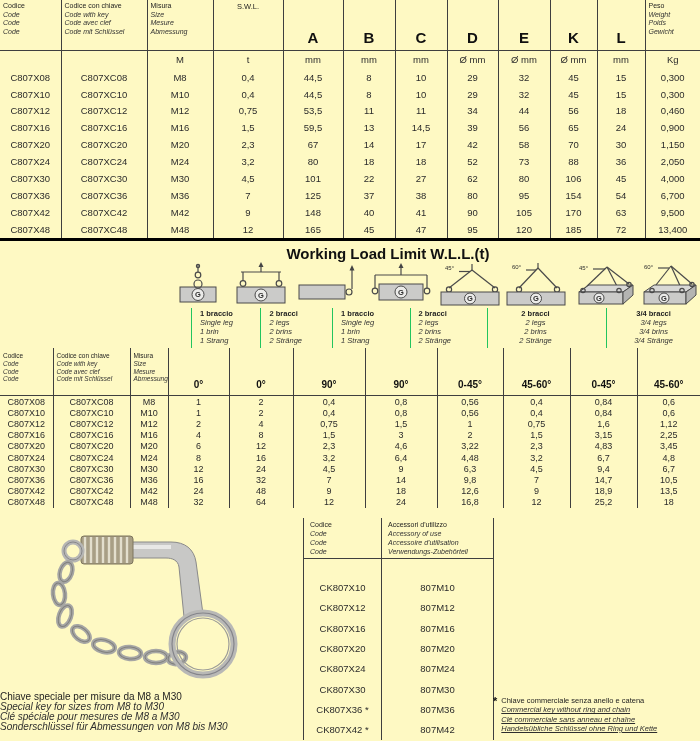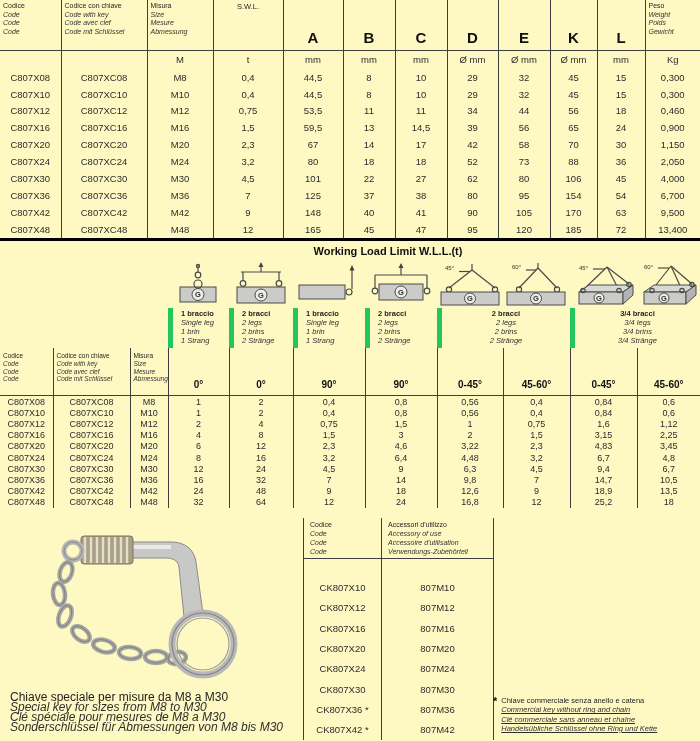--- a/index.html
+++ b/index.html
@@ -24,25 +24,25 @@
   .dim-hdr{font-size:15px;font-weight:bold;color:#101010;vertical-align:bottom;padding-bottom:4px;}
   .swl-hdr{vertical-align:top;text-align:center;font-size:7.5px;padding-top:2px;color:#1d1d1d;}
   tr.filler td{border-left:1px solid #3f3f3f;}
   tr.filler td:first-child{border-left:none;}
 
   
   .thick-rule{position:absolute;left:0;top:238px;width:700px;height:3px;background:#000;}
 
   
   .wll-title{position:absolute;left:170px;top:245px;width:436px;text-align:center;
-             font-size:11px;font-weight:bold;color:#111;}
+             font-size:15px;font-weight:bold;color:#111;}
   .dg{position:absolute;top:262px;}
   .leg-band{position:absolute;left:168px;top:308px;width:532px;height:40px;display:flex;}
-  .leg-group{box-sizing:border-box;border-left:5px solid #22c55e;height:40px;
-             font-size:7.5px;line-height:9px;padding:1px 0 0 8px;text-align:left;color:#222;}
+  .leg-group{box-sizing:border-box;border-left:1px solid #22c55e;height:40px;
+             font-size:7.5px;line-height:9px;padding:1px 0 0 8px;text-align:left;color:#222;margin-left:23px;}
   .leg-group div:first-child{font-weight:bold;}
   .leg-group div:not(:first-child){font-style:italic;color:#333;}
   .leg-group.centered{padding-left:0;text-align:center;}
 
   
   .t-mid{left:0;top:348px;width:700px;height:160px;}
   .t-mid tr>*{border-left:1px solid #3f3f3f;}
   .t-mid tr>*:first-child{border-left:none;}
   .t-mid thead th{border-bottom:1px solid #3f3f3f;height:42px;}
   .t-mid .hstack{font-size:6.5px;line-height:7.8px;padding-top:4px;}
@@ -53,21 +53,21 @@
   .t-acc{left:303px;top:518px;width:190px;height:222px;
          border-left:1px solid #3f3f3f;border-right:1px solid #3f3f3f;}
   .t-acc tr>*:nth-child(2){border-left:1px solid #3f3f3f;}
   .t-acc thead th{border-bottom:1px solid #3f3f3f;height:40px;vertical-align:top;text-align:left;}
   .t-acc .hstack{font-size:7px;line-height:9px;padding:2px 0 0 6px;}
   .t-acc tbody.data td{height:14.5px;font-size:9.5px;color:#2b2b2b;}
   .t-acc tr.spacer td{height:13px;}
 
   
   .photo{position:absolute;left:25px;top:518px;}
-  .key-note{position:absolute;left:10px;top:692px;font-size:12px;line-height:10px;color:#1d1d1d;}
+  .key-note{position:absolute;left:0;top:692px;font-size:10px;line-height:10px;color:#1d1d1d;}
   .key-note div:not(:first-child){font-style:italic;color:#2e2e2e;}
   .star-note{position:absolute;left:493px;top:696px;width:205px;display:flex;gap:4px;}
   .star{font-size:11px;font-weight:bold;line-height:10px;color:#111;}
   .note-lines{font-size:7.5px;line-height:9.3px;color:#1d1d1d;text-align:left;}
   .note-lines div:not(:first-child){font-style:italic;color:#2e2e2e;text-decoration:underline;}
 
   
   svg .blk{fill:#cbcbc9;stroke:#4a4a4a;stroke-width:1;}
   svg .ln{stroke:#4a4a4a;stroke-width:1.2;fill:none;}
   svg .eye{fill:none;stroke:#4a4a4a;stroke-width:1.2;}

